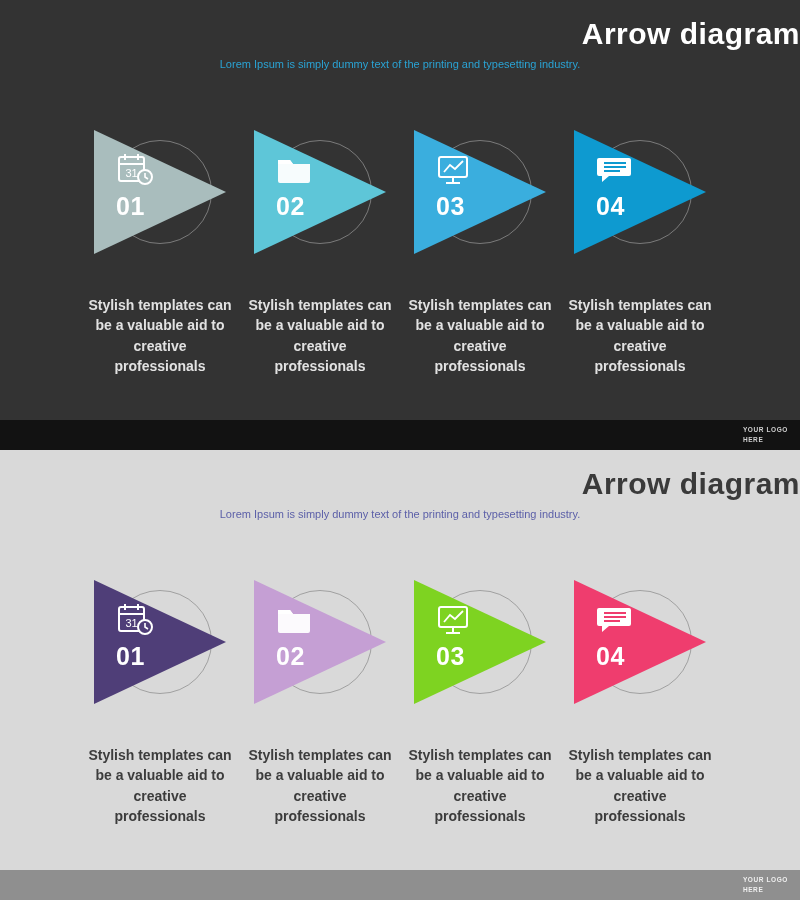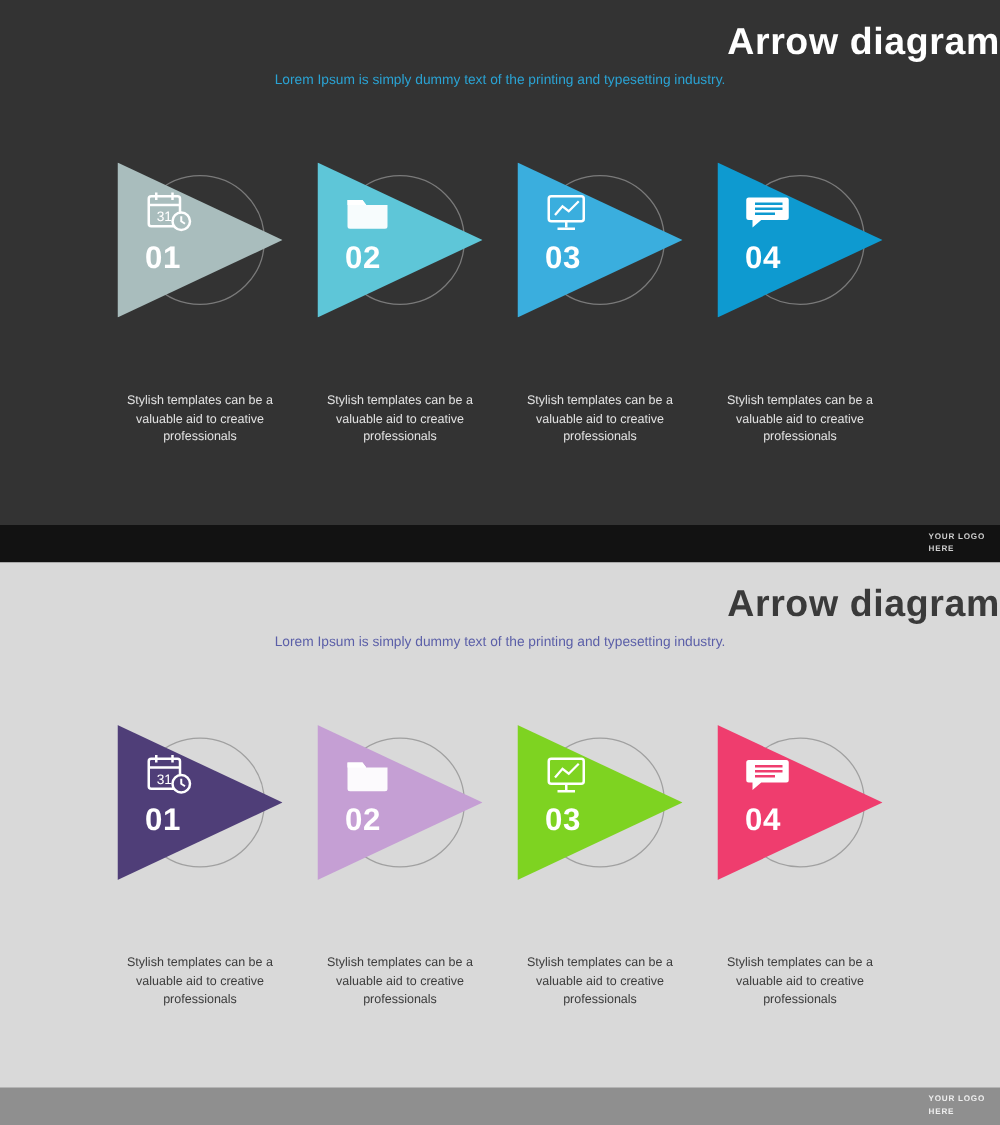--- a/index.html
+++ b/index.html
@@ -101,23 +101,24 @@
     top: 62px;
     width: 48px;
     font-size: 25px;
     font-weight: bold;
     color: #ffffff;
     letter-spacing: 0.5px;
   }
   .desc {
     width: 145px;
     text-align: center;
-    font-size: 10px;
+    font-size: 14px;
     line-height: 1.45;
-    margin-top: 24px;
+    margin-top: 5px;
+    font-weight: bold;
   }
   .panel-dark .desc { color: #e2e2e2; }
   .panel-light .desc { color: #3c3c3c; }
 
   .logo-bar {
     position: absolute;
     bottom: 0;
     left: 0;
     width: 800px;
     height: 30px;

